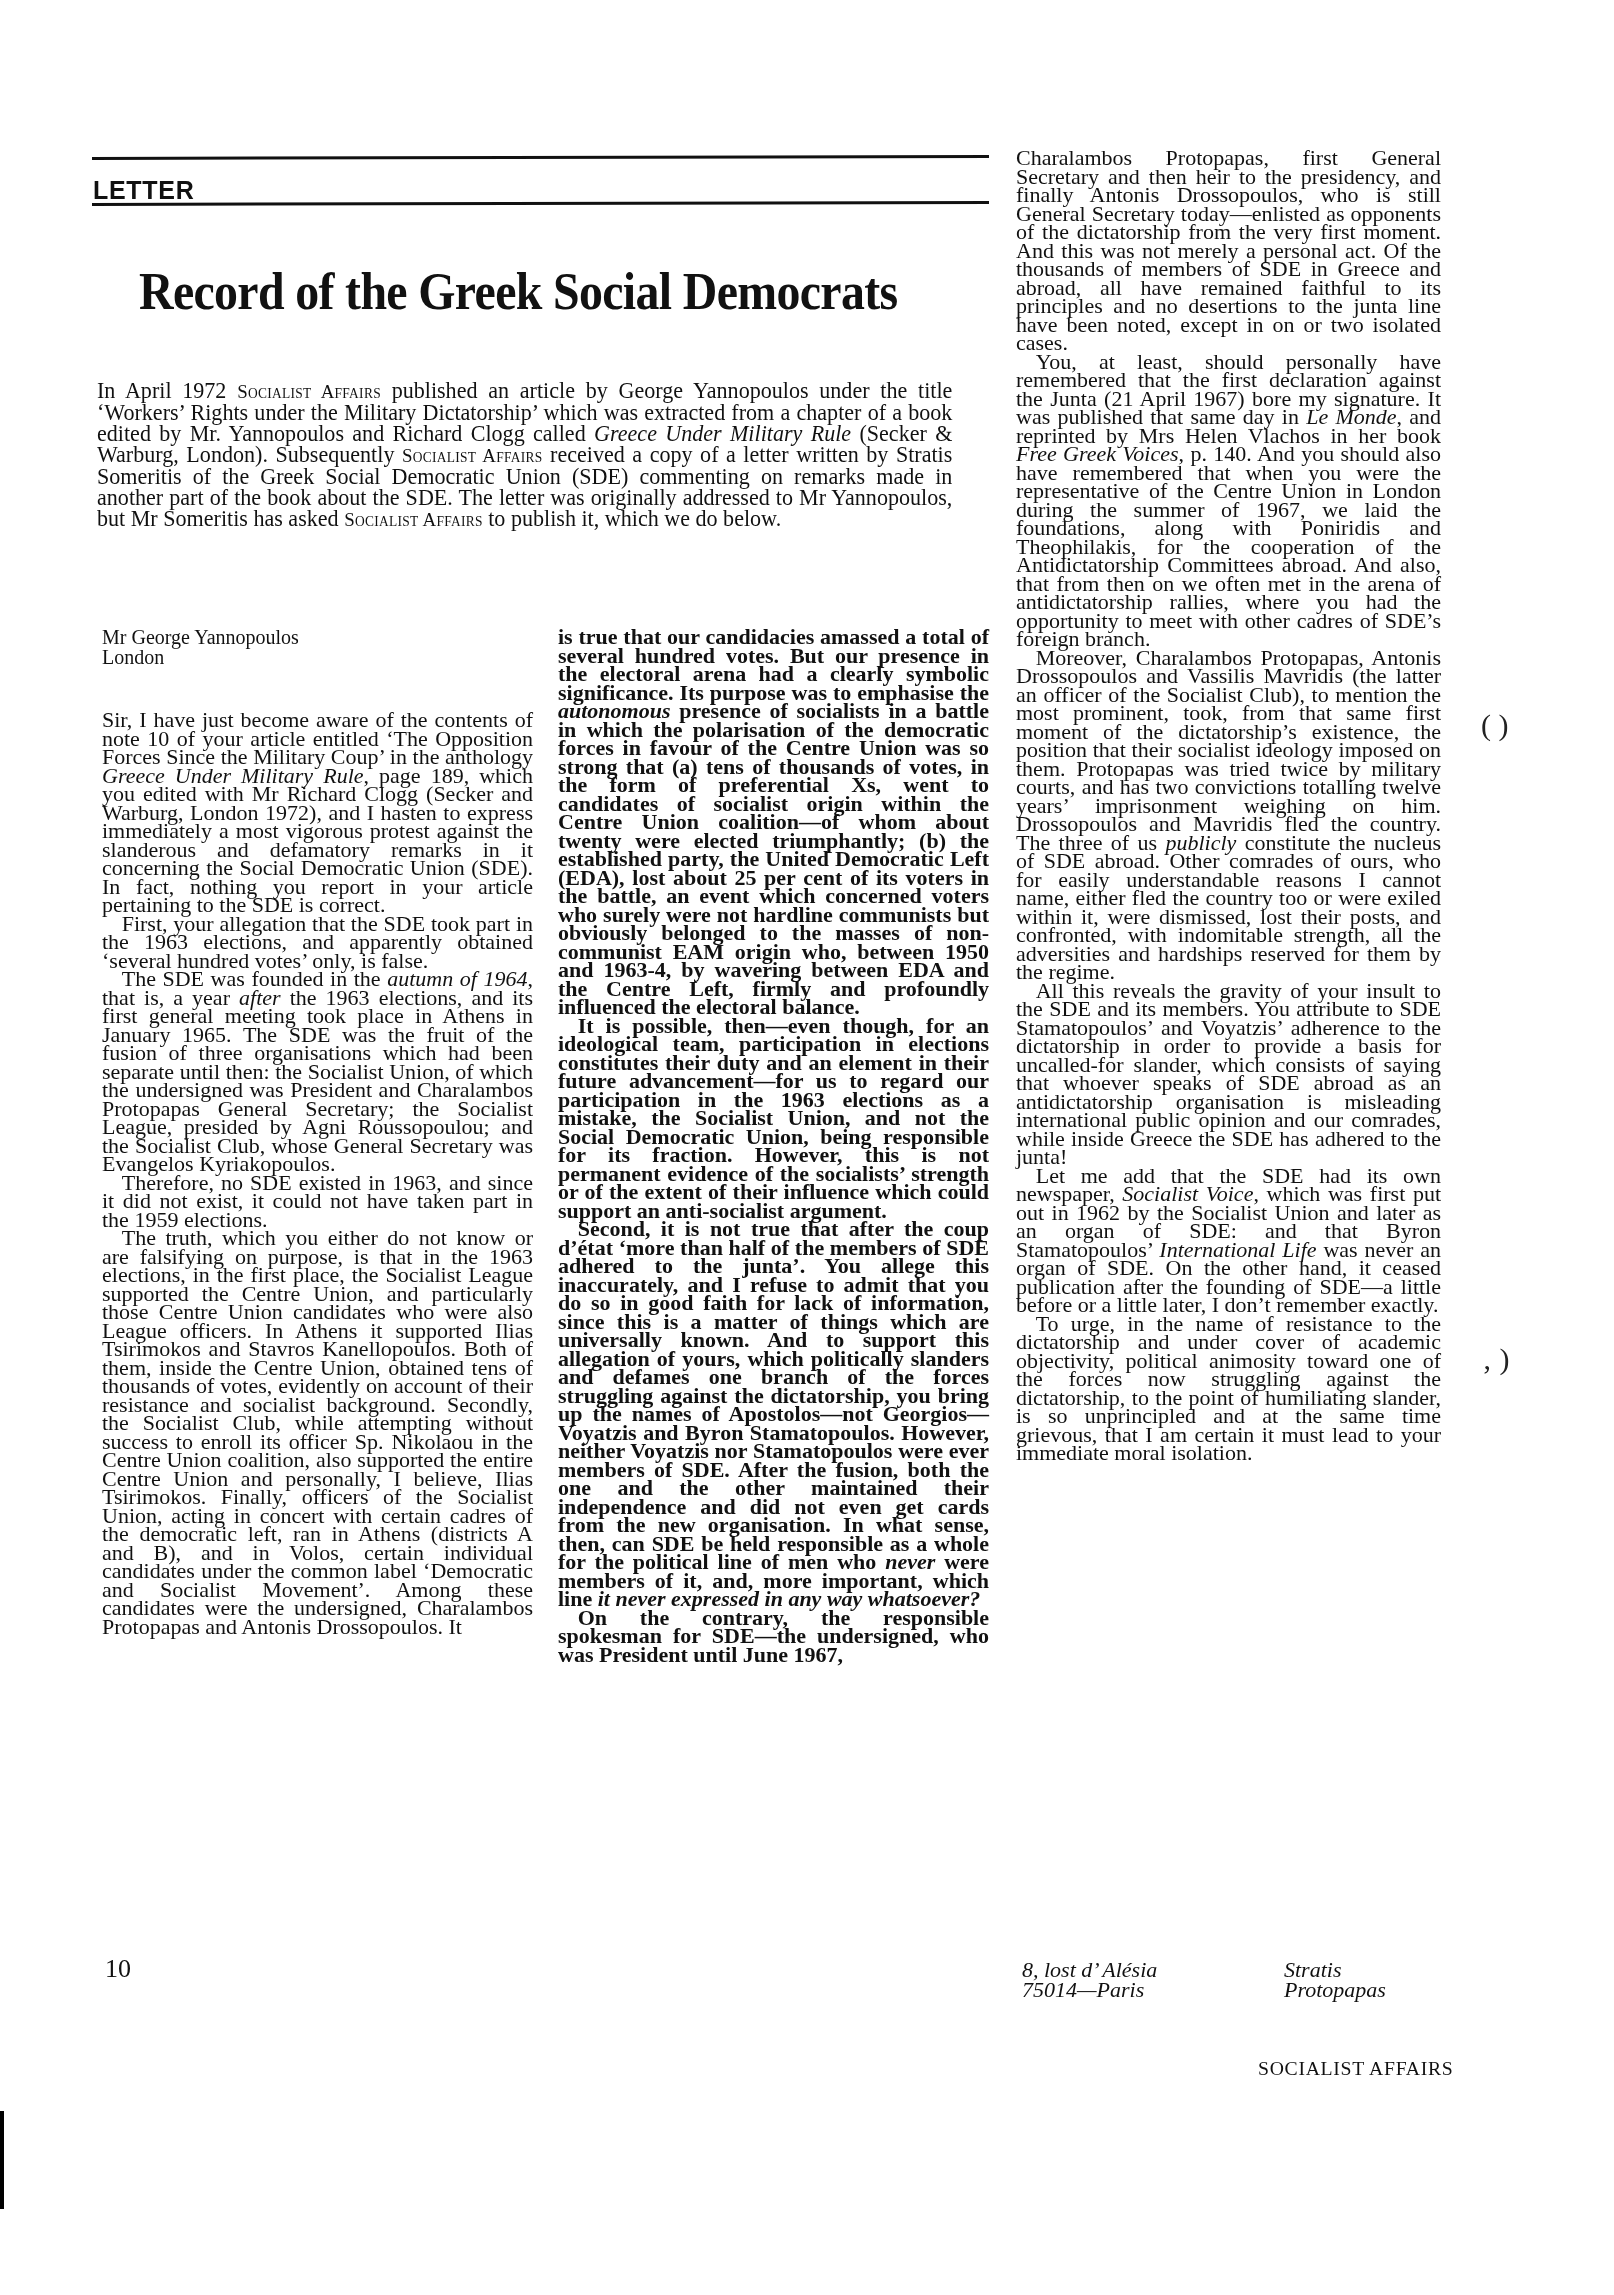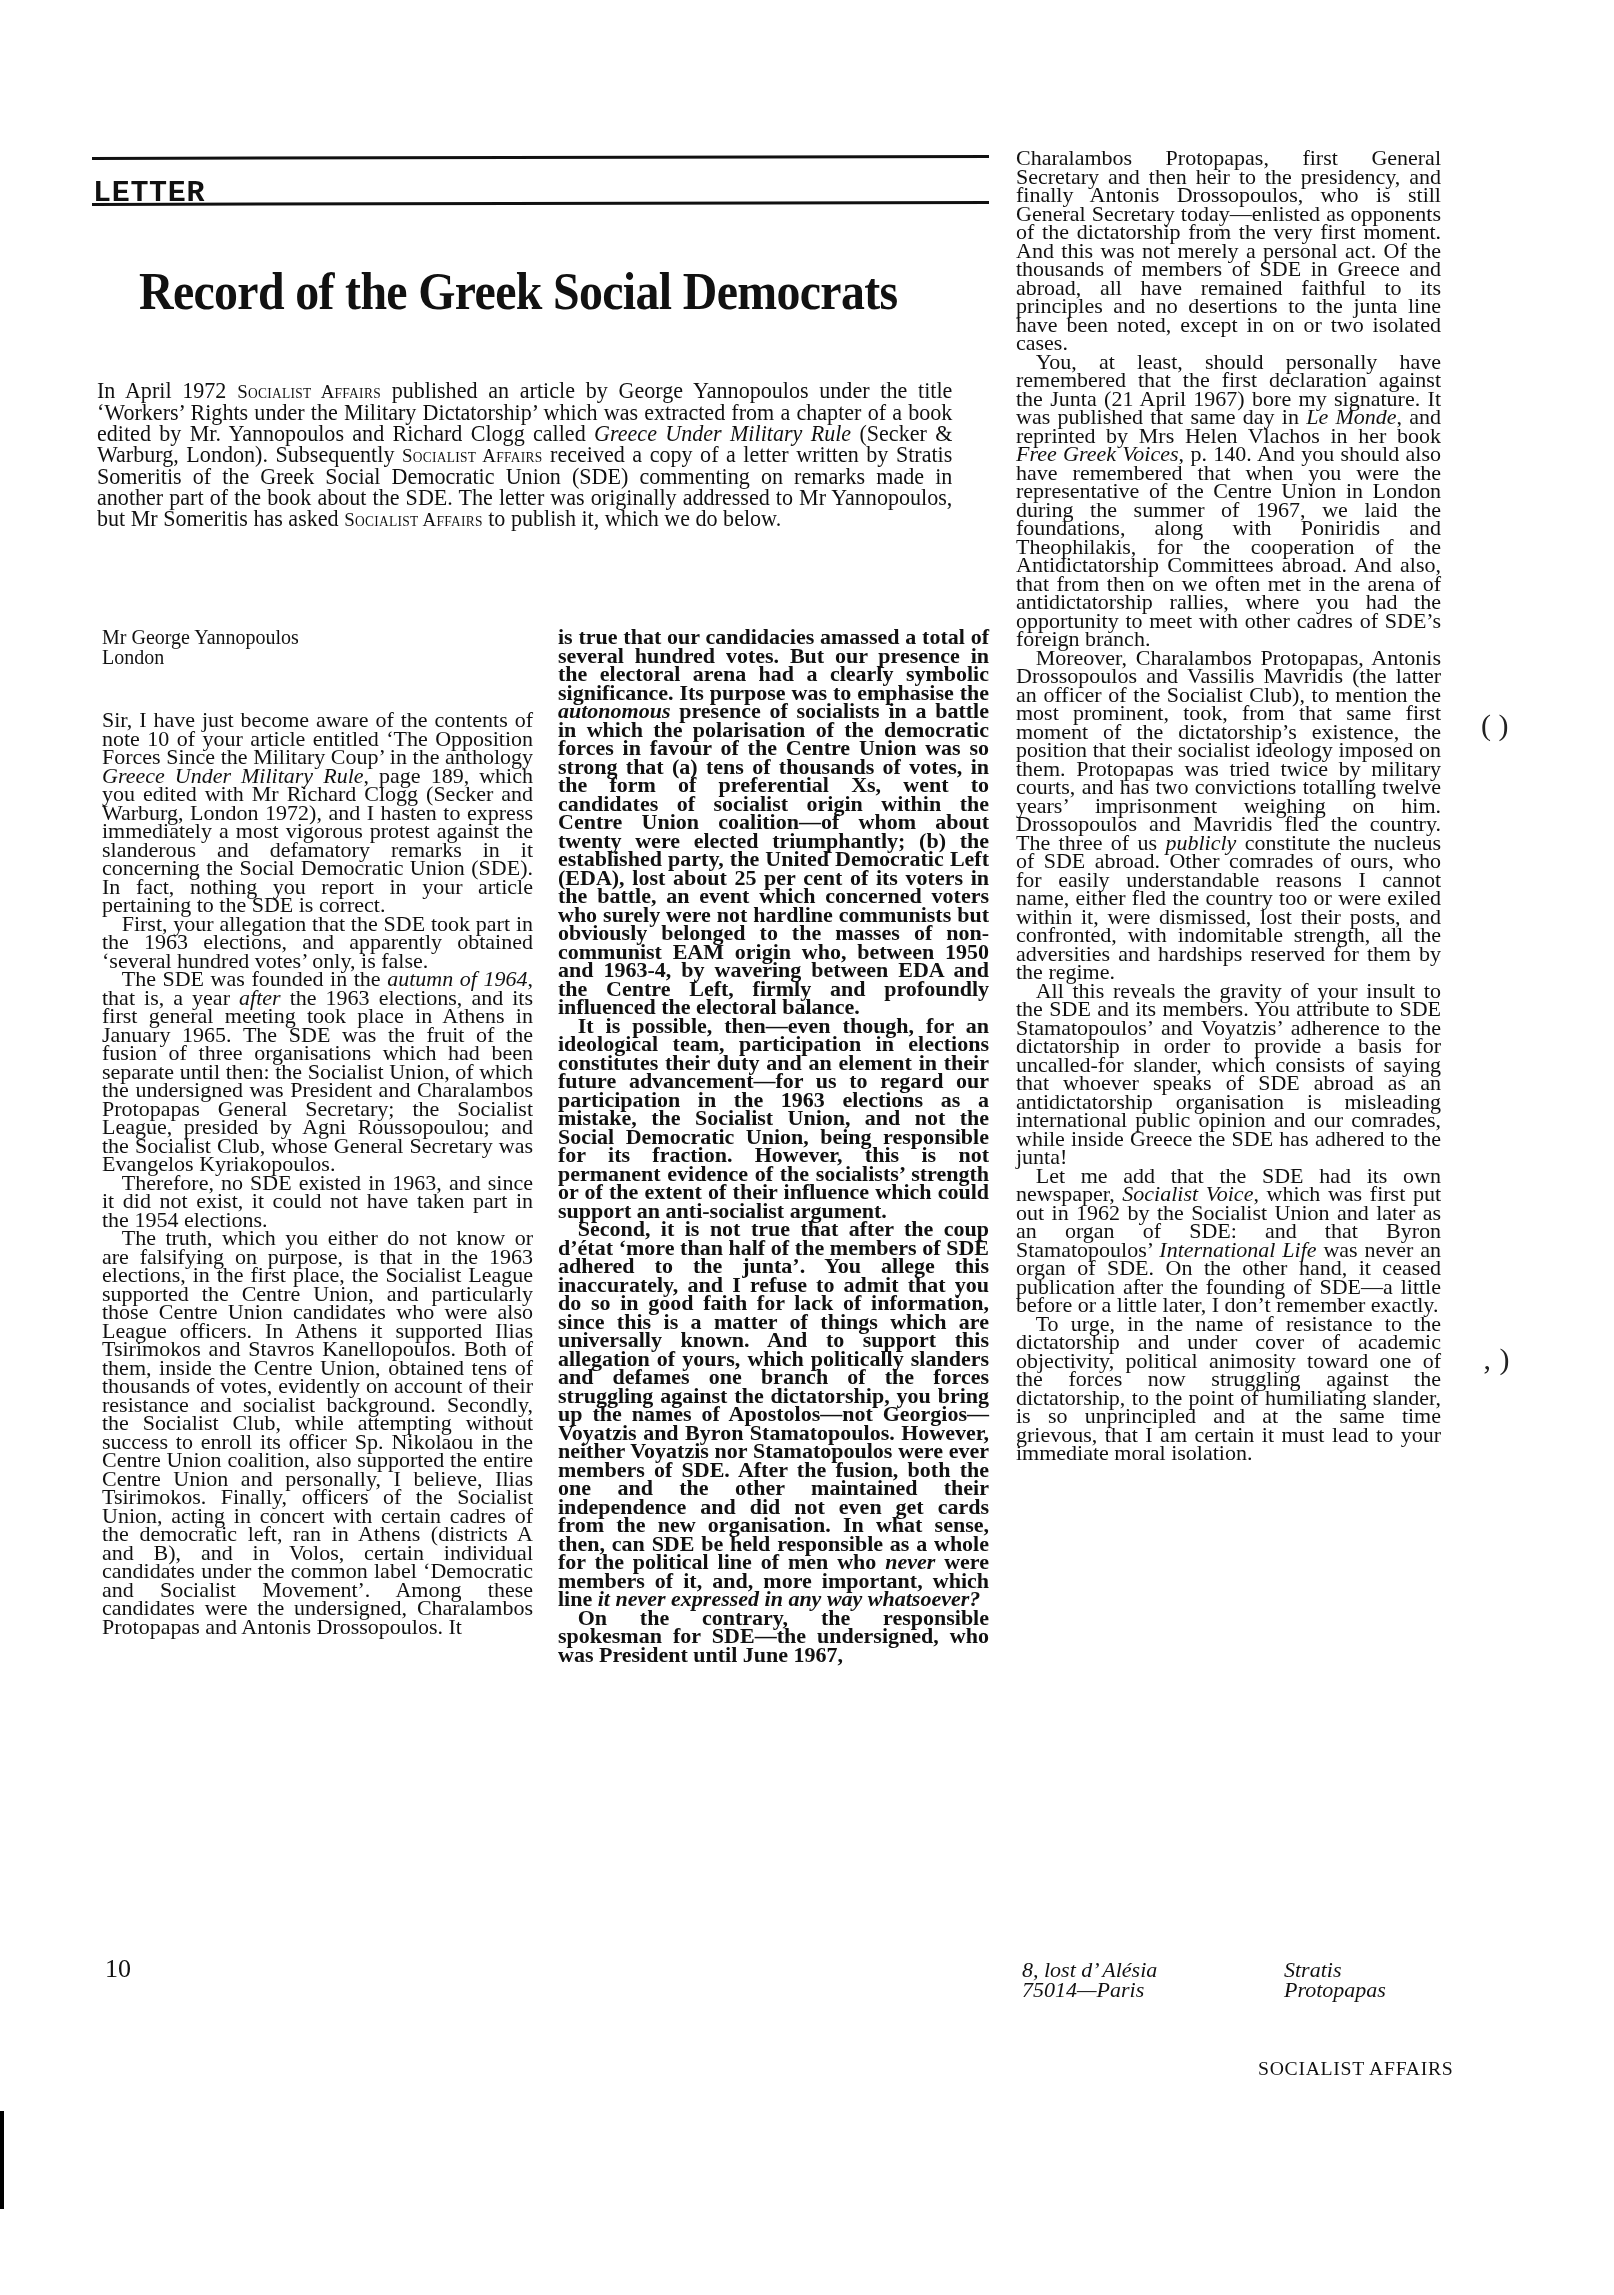--- a/index.html
+++ b/index.html
@@ -1,18 +1,18 @@
 <!DOCTYPE html>
 <html style="font-size:10.5px"><head>
 <meta charset="utf-8">
 <style>
   html, body { margin:0; padding:0; background:#ffffff; }
   body { width:1614px; height:2295px; position:relative; overflow:hidden; color:#111; font-family:"Liberation Serif","DejaVu Serif",serif; }
   .rule { position:absolute; height:3.3px; background:#111; }
-  .section-label { position:absolute; left:93px; top:176px; font-family:Liberation Mono, monospace; font-weight:bold; font-size:30px; letter-spacing:0.7px; }
+  .section-label { position:absolute; left:93px; top:176px; font-family:Liberation Sans, sans-serif; font-weight:bold; font-size:25px; letter-spacing:0.7px; }
   .title { position:absolute; left:139px; top:262px; font-family:"Liberation Serif","DejaVu Serif",serif; font-weight:bold; font-size:52px; letter-spacing:-0.7px; white-space:nowrap; transform:scaleX(0.92); transform-origin:left; }
   .intro { position:absolute; left:97px; top:380px; width:891px; font-size:23px; line-height:21px; text-align:justify; transform:scaleX(0.96); transform-origin:left; }
   .sc { font-variant:small-caps; font-size:19.7px; letter-spacing:0.3px; }
   .col { position:absolute; font-size:22px; line-height:18.5px; text-align:justify; }
   .col p { margin:0; text-indent:0; }
   .col p.ind { text-indent:19.7px; }
   .col1 { left:102px; top:628px; width:431px; }
   .col2 { left:558px; top:628px; width:431px;font-weight:bold; }
   .col3 { left:1016px; top:149px; width:425px; }
   .addr { margin-bottom:44px; font-size:20px; line-height:19.7px; text-align:left; }
@@ -38,21 +38,21 @@
 </div>
 
 <div class="col col1">
   <div class="addr">
     <div>Mr George Yannopoulos</div>
     <div>London</div>
   </div>
   <p><span>Sir, I have just become aware of the contents of note 10 of your article entitled ‘The Opposition Forces Since the Military Coup’ in the anthology </span><i>Greece Under Military Rule</i><span>, page 189, which you edited with Mr Richard Clogg (Secker and Warburg, London 1972), and I hasten to express immediately a most vigorous protest against the slanderous and defamatory remarks in it concerning the Social Democratic Union (SDE). In fact, nothing you report in your article pertaining to the SDE is correct.</span></p>
   <p class="ind">First, your allegation that the SDE took part in the 1963 elections, and apparently obtained ‘several hundred votes’ only, is false.</p>
   <p class="ind"><span>The SDE was founded in the </span><i>autumn of 1964</i><span>, that is, a year </span><i>after</i><span> the 1963 elections, and its first general meeting took place in Athens in January 1965. The SDE was the fruit of the fusion of three organisations which had been separate until then: the Socialist Union, of which the undersigned was President and Charalambos Protopapas General Secretary; the Socialist League, presided by Agni Roussopoulou; and the Socialist Club, whose General Secretary was Evangelos Kyriakopoulos.</span></p>
-  <p class="ind">Therefore, no SDE existed in 1963, and since it did not exist, it could not have taken part in the 1954 elections.</p>
+  <p class="ind">Therefore, no SDE existed in 1963, and since it did not exist, it could not have taken part in the 1959 elections.</p>
   <p class="ind">The truth, which you either do not know or are falsifying on purpose, is that in the 1963 elections, in the first place, the Socialist League supported the Centre Union, and particularly those Centre Union candidates who were also League officers. In Athens it supported Ilias Tsirimokos and Stavros Kanellopoulos. Both of them, inside the Centre Union, obtained tens of thousands of votes, evidently on account of their resistance and socialist background. Secondly, the Socialist Club, while attempting without success to enroll its officer Sp. Nikolaou in the Centre Union coalition, also supported the entire Centre Union and personally, I believe, Ilias Tsirimokos. Finally, officers of the Socialist Union, acting in concert with certain cadres of the democratic left, ran in Athens (districts A and B), and in Volos, certain individual candidates under the common label ‘Democratic and Socialist Movement’. Among these candidates were the undersigned, Charalambos Protopapas and Antonis Drossopoulos. It</p>
 </div>
 
 <div class="col col2">
   <p><span>is true that our candidacies amassed a total of several hundred votes. But our presence in the electoral arena had a clearly symbolic significance. Its purpose was to emphasise the </span><i>autonomous</i><span> presence of socialists in a battle in which the polarisation of the democratic forces in favour of the Centre Union was so strong that (a) tens of thousands of votes, in the form of preferential Xs, went to candidates of socialist origin within the Centre Union coalition—of whom about twenty were elected triumphantly; (b) the established party, the United Democratic Left (EDA), lost about 25 per cent of its voters in the battle, an event which concerned voters who surely were not hardline communists but obviously belonged to the masses of non-communist EAM origin who, between 1950 and 1963-4, by wavering between EDA and the Centre Left, firmly and profoundly influenced the electoral balance.</span></p>
   <p class="ind">It is possible, then—even though, for an ideological team, participation in elections constitutes their duty and an element in their future advancement—for us to regard our participation in the 1963 elections as a mistake, the Socialist Union, and not the Social Democratic Union, being responsible for its fraction. However, this is not permanent evidence of the socialists’ strength or of the extent of their influence which could support an anti-socialist argument.</p>
   <p class="ind"><span>Second, it is not true that after the coup d’état ‘more than half of the members of SDE adhered to the junta’. You allege this inaccurately, and I refuse to admit that you do so in good faith for lack of information, since this is a matter of things which are universally known. And to support this allegation of yours, which politically slanders and defames one branch of the forces struggling against the dictatorship, you bring up the names of Apostolos—not Georgios—Voyatzis and Byron Stamatopoulos. However, neither Voyatzis nor Stamatopoulos were ever members of SDE. After the fusion, both the one and the other maintained their independence and did not even get cards from the new organisation. In what sense, then, can SDE be held responsible as a whole for the political line of men who </span><i>never</i><span> were members of it, and, more important, which line </span><i>it never expressed in any way whatsoever?</i><span></span></p>
   <p class="ind">On the contrary, the responsible spokesman for SDE—the undersigned, who was President until June 1967,</p>
 </div>
 

